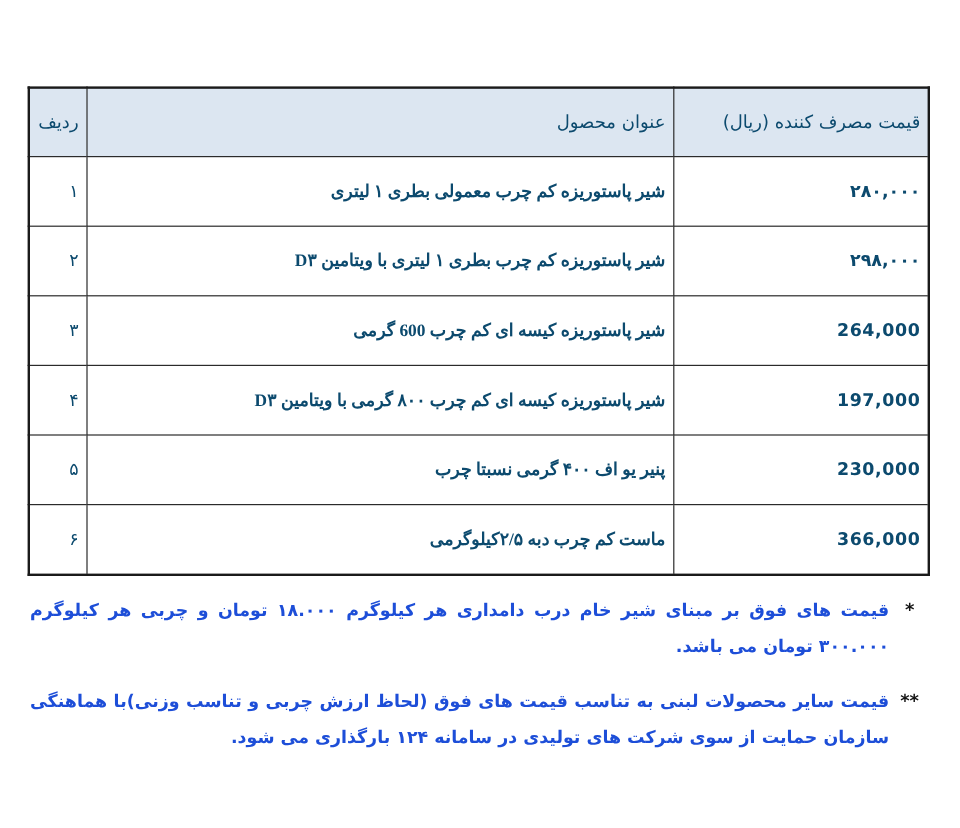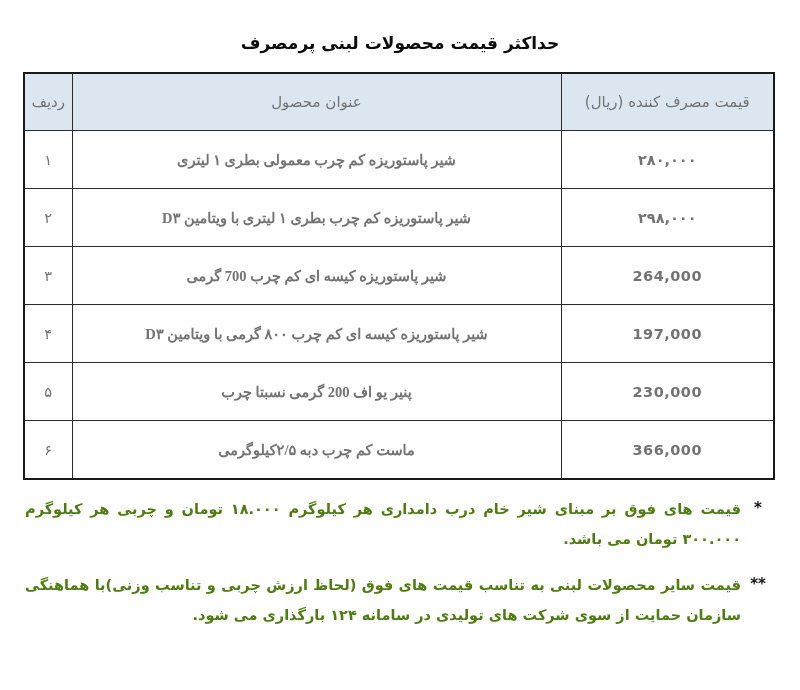--- a/index.html
+++ b/index.html
@@ -56,23 +56,23 @@
   }
   table.price-table col.col-radif  { width: 48px;  }
   table.price-table col.col-title  { width: 489px; }
   table.price-table col.col-price  { width: 213px; }
 
   table.price-table th,
   table.price-table td {
     border: 1px solid #2b2b2b;
     padding: 0 6px;
     vertical-align: middle;
-    text-align: center;
+    text-align: right;
     font-size: 14.5px;
-    color: #737373;
+    color: #0c4a6e;
   }
   table.price-table thead th {
     background: #dce6f1;
     height: 56px;
     font-weight: normal;
     font-size: 15px;
   }
   table.price-table tbody td {
     height: 57px;
     background: #ffffff;
@@ -117,33 +117,32 @@
     font-weight: bold;
     line-height: 24px;
     color: #141414;
     padding-top: 2px;
   }
   .footnote .fn-text {
     flex: 1 1 auto;
     font-size: 14.5px;
     font-weight: bold;
     line-height: 30px;
-    color: #4d7c0f;
+    color: #1d4ed8;
     text-align: justify;
     text-align-last: right;
     letter-spacing: 0.1px;
   }
   .footnote.second .fn-text { text-align: justify; }
 </style>
 </head>
 <body>
 
 <div class="page">
 
-  <div class="doc-title">حداکثر قیمت محصولات لبنی پرمصرف</div>
 
   <div class="price-table-wrap">
     <table class="price-table">
       <colgroup>
         <col class="col-price">
         <col class="col-title">
         <col class="col-radif">
       </colgroup>
       <thead>
         <tr>
@@ -158,31 +157,31 @@
           <td class="cell-title">شیر پاستوریزه کم چرب معمولی بطری ۱ لیتری</td>
           <td class="cell-radif">۱</td>
         </tr>
         <tr>
           <td class="cell-price">۲۹۸,۰۰۰</td>
           <td class="cell-title">شیر پاستوریزه کم چرب بطری ۱ لیتری با ویتامین D۳</td>
           <td class="cell-radif">۲</td>
         </tr>
         <tr>
           <td class="cell-price">264,000</td>
-          <td class="cell-title">شیر پاستوریزه کیسه ای کم چرب 700 گرمی</td>
+          <td class="cell-title">شیر پاستوریزه کیسه ای کم چرب 600 گرمی</td>
           <td class="cell-radif">۳</td>
         </tr>
         <tr>
           <td class="cell-price">197,000</td>
           <td class="cell-title">شیر پاستوریزه کیسه ای کم چرب ۸۰۰ گرمی  با ویتامین D۳</td>
           <td class="cell-radif">۴</td>
         </tr>
         <tr>
           <td class="cell-price">230,000</td>
-          <td class="cell-title">پنیر یو اف 200 گرمی نسبتا چرب</td>
+          <td class="cell-title">پنیر یو اف ۴۰۰ گرمی نسبتا چرب</td>
           <td class="cell-radif">۵</td>
         </tr>
         <tr>
           <td class="cell-price">366,000</td>
           <td class="cell-title">ماست کم چرب دبه ۲/۵کیلوگرمی</td>
           <td class="cell-radif">۶</td>
         </tr>
       </tbody>
     </table>
   </div>

